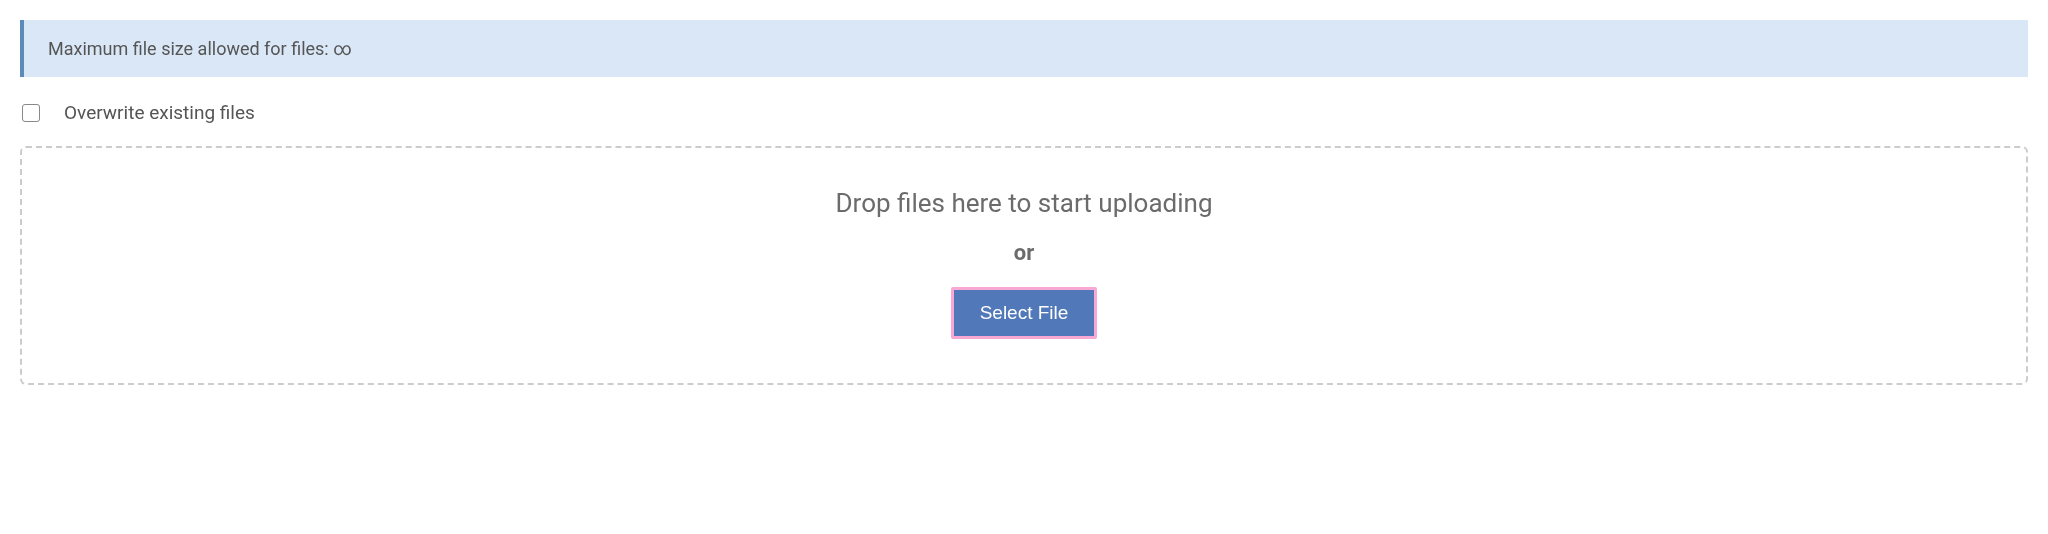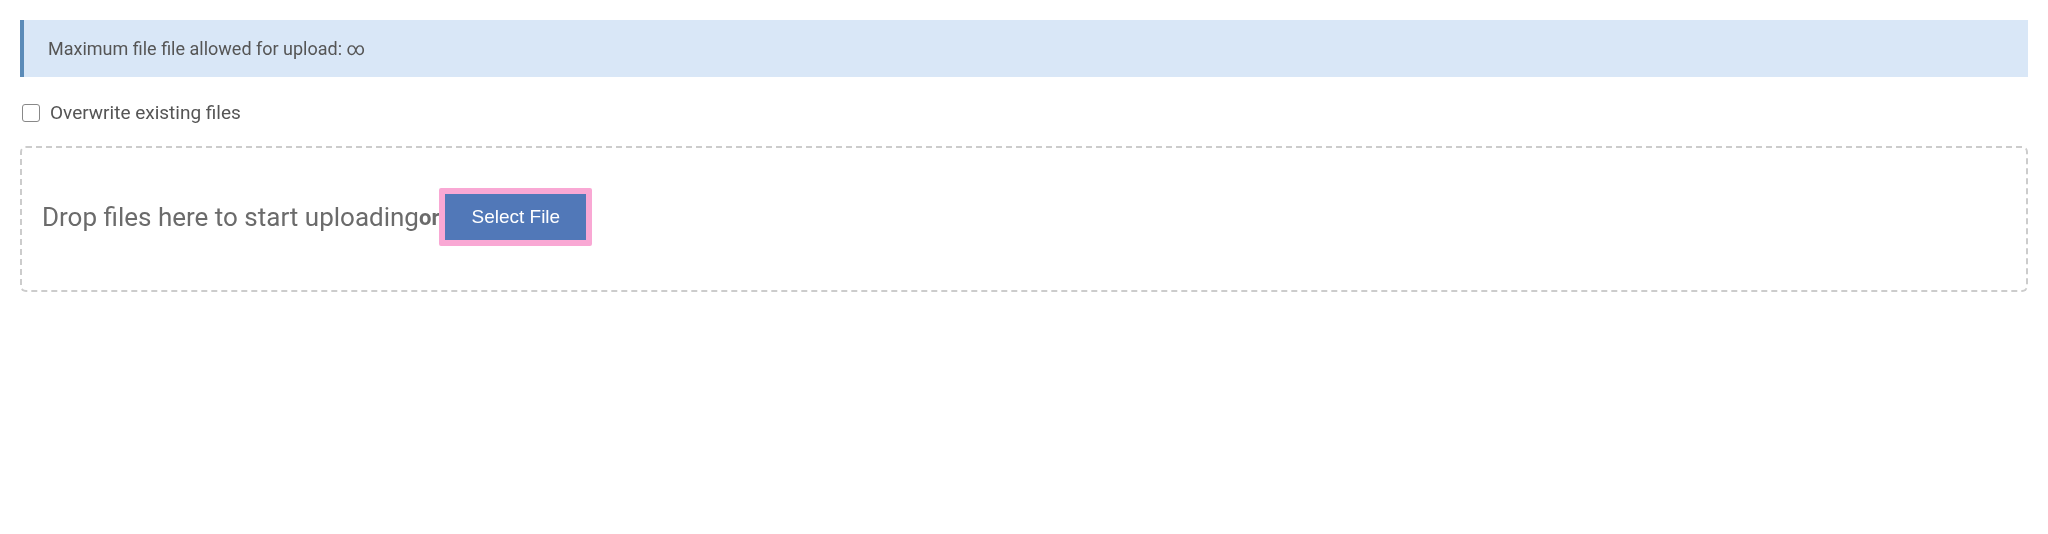--- a/index.html
+++ b/index.html
@@ -17,21 +17,21 @@
       background-color: #d9e7f7;
       border-left: 4px solid #5b8bb8;
       padding: 18px 24px;
       color: #555555;
       font-size: 18px;
       margin-bottom: 24px;
     }
     .checkbox-row {
       display: flex;
       align-items: center;
-      gap: 10px;
+      gap: 24px;
       margin-bottom: 22px;
       padding-left: 2px;
     }
     .checkbox-row input[type="checkbox"] {
       width: 18px;
       height: 18px;
       border: 1.5px solid #888888;
       border-radius: 3px;
       appearance: none;
       cursor: pointer;
@@ -43,47 +43,49 @@
     .checkbox-row label {
       color: #555555;
       font-size: 19px;
       cursor: pointer;
     }
     .dropzone {
       border: 2px dashed #cccccc;
       border-radius: 6px;
       padding: 40px 20px 44px 20px;
       display: flex;
+      flex-direction: column;
       align-items: center;
+      gap: 22px;
     }
     .dropzone-title {
       color: #6b6b6b;
       font-size: 26px;
       font-weight: 400;
     }
     .dropzone-or {
       color: #6b6b6b;
       font-size: 22px;
       font-weight: 700;
     }
     .select-file-btn {
       background-color: #5178b8;
       color: #ffffff;
-      border: 6px solid #f9a8d4;
+      border: 3px solid #f9a8d4;
       padding: 12px 26px;
       font-size: 19px;
       cursor: pointer;
       border-radius: 2px;
     }
   </style>
 </head>
 <body>
 
 <div class="info-banner">
-  <span>Maximum file file allowed for upload: ∞</span>
+  <span>Maximum file size allowed for files: ∞</span>
 </div>
 
 <div class="checkbox-row">
   <input type="checkbox" id="overwrite-cb" style="">
   <label for="overwrite-cb">Overwrite existing files</label>
 </div>
 
 <div class="dropzone">
   <div class="dropzone-title">Drop files here to start uploading</div>
   <div class="dropzone-or">or</div>

